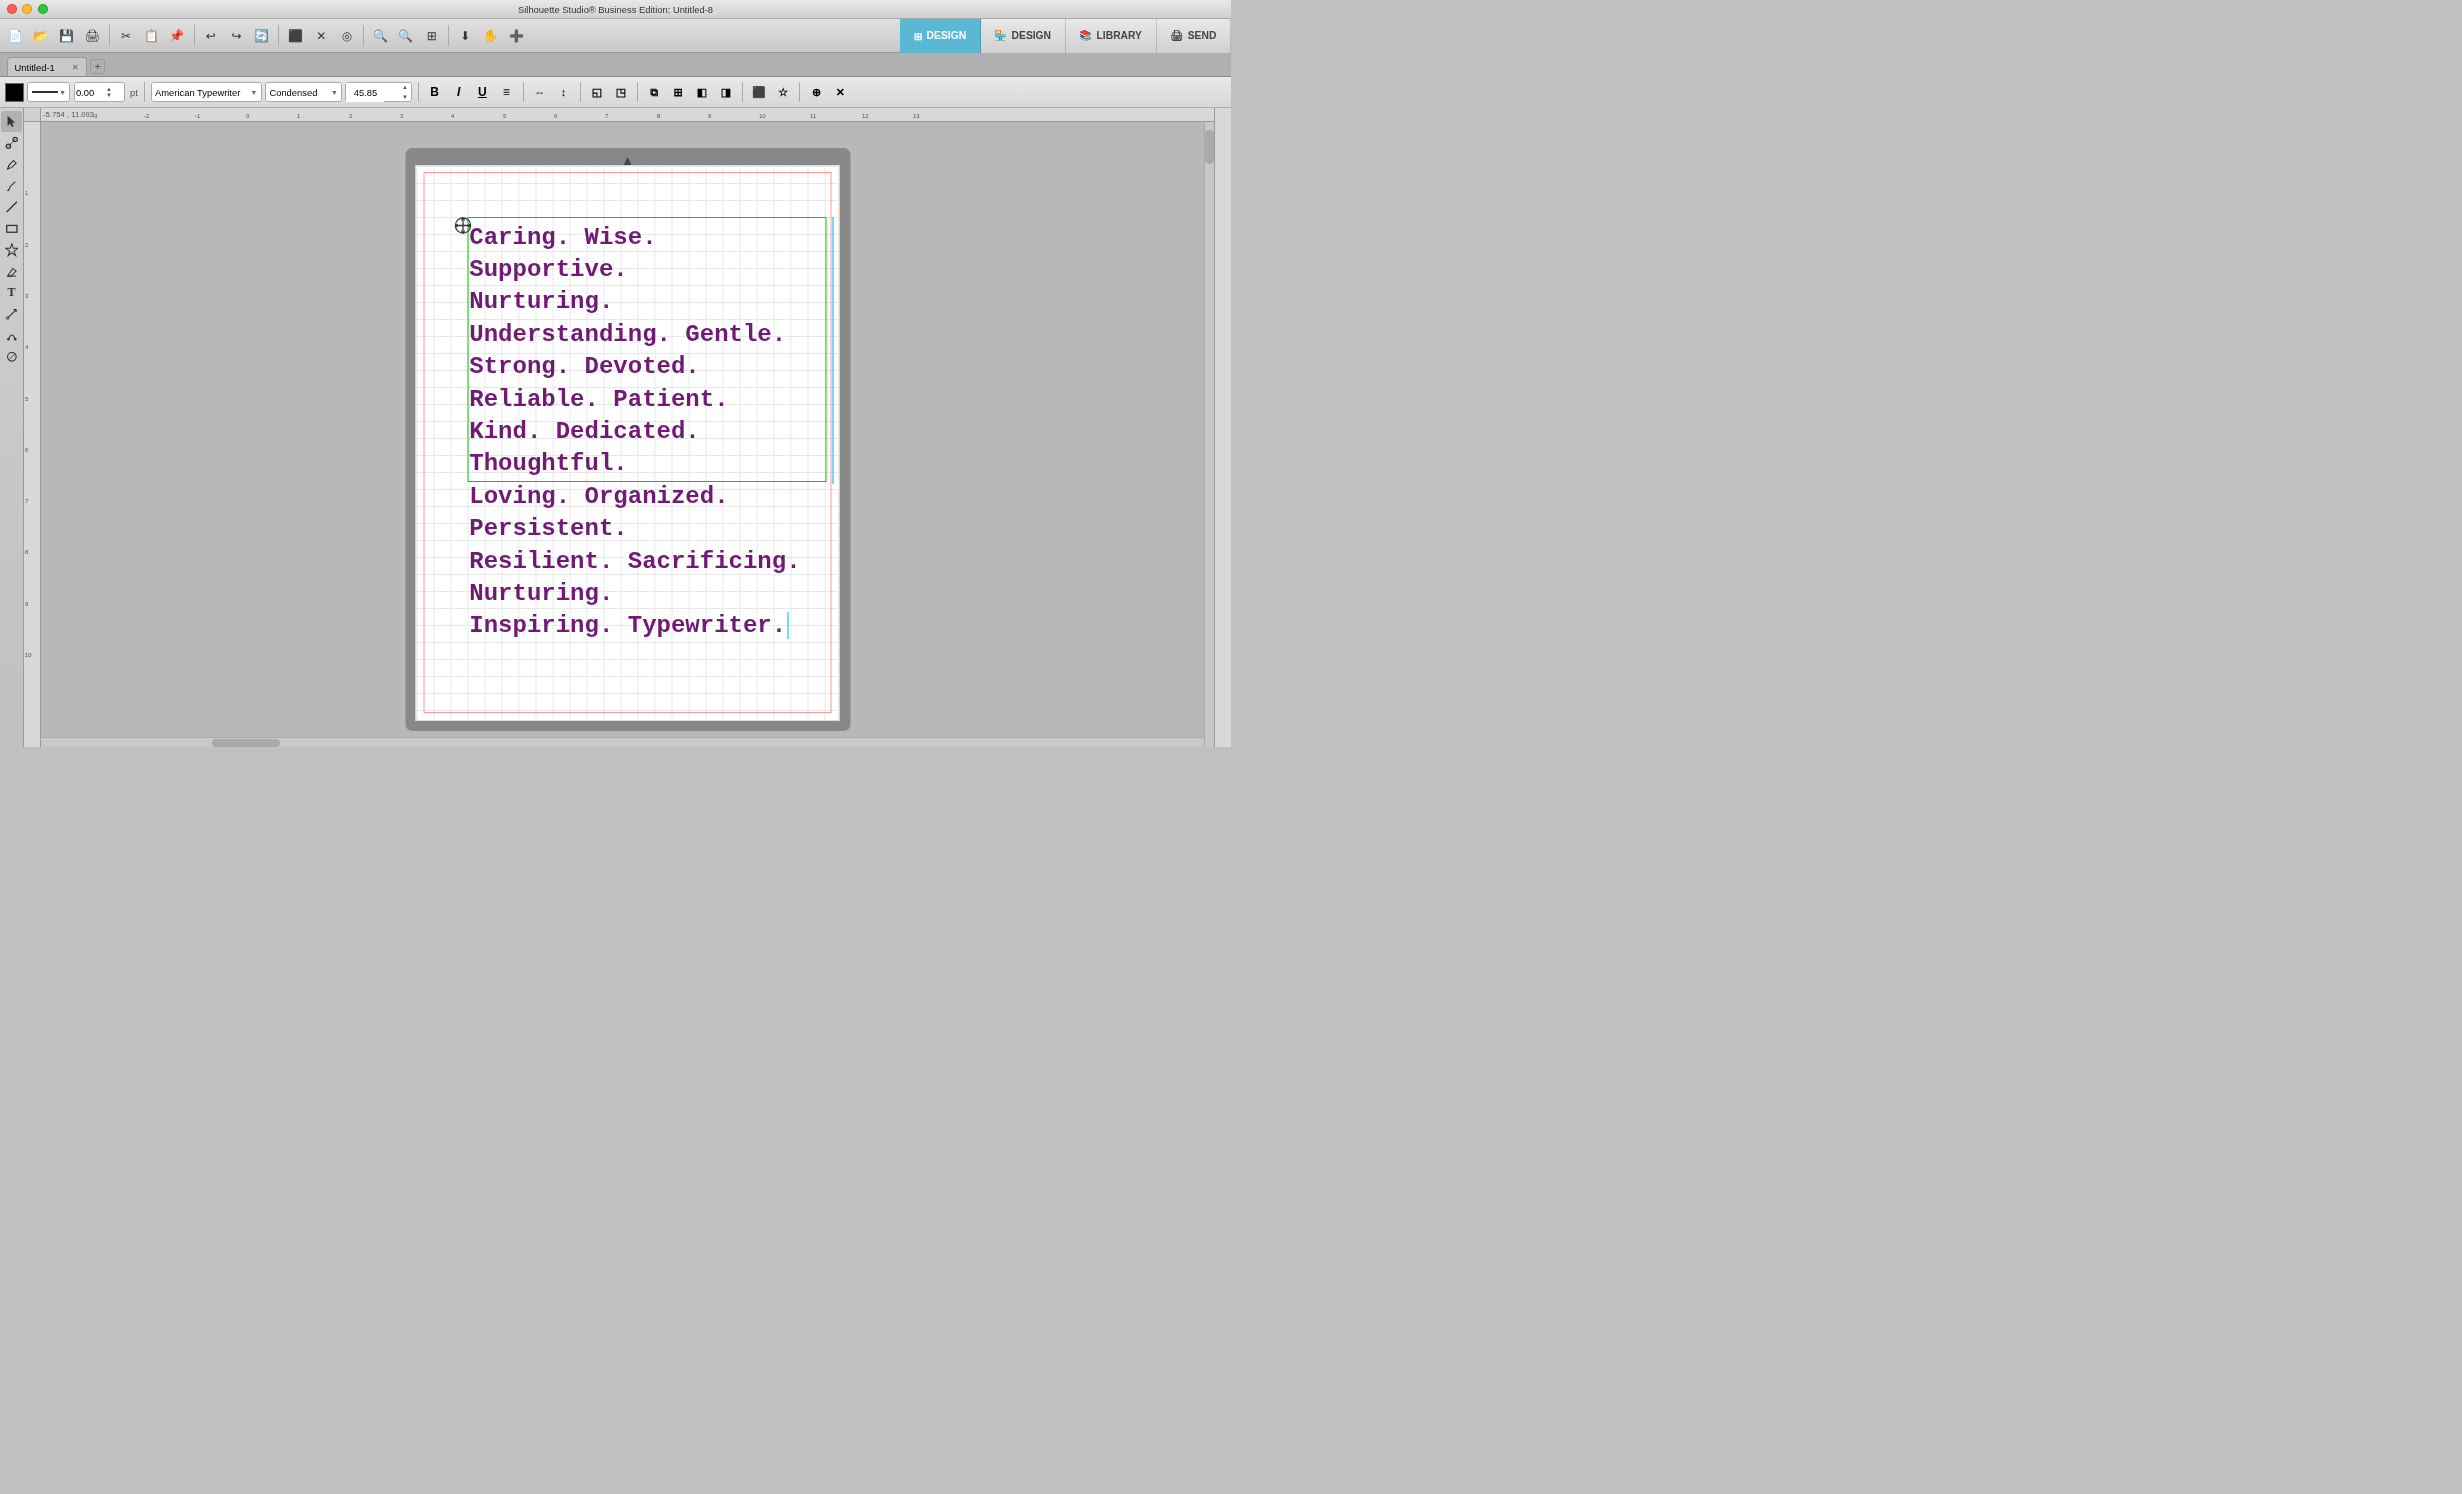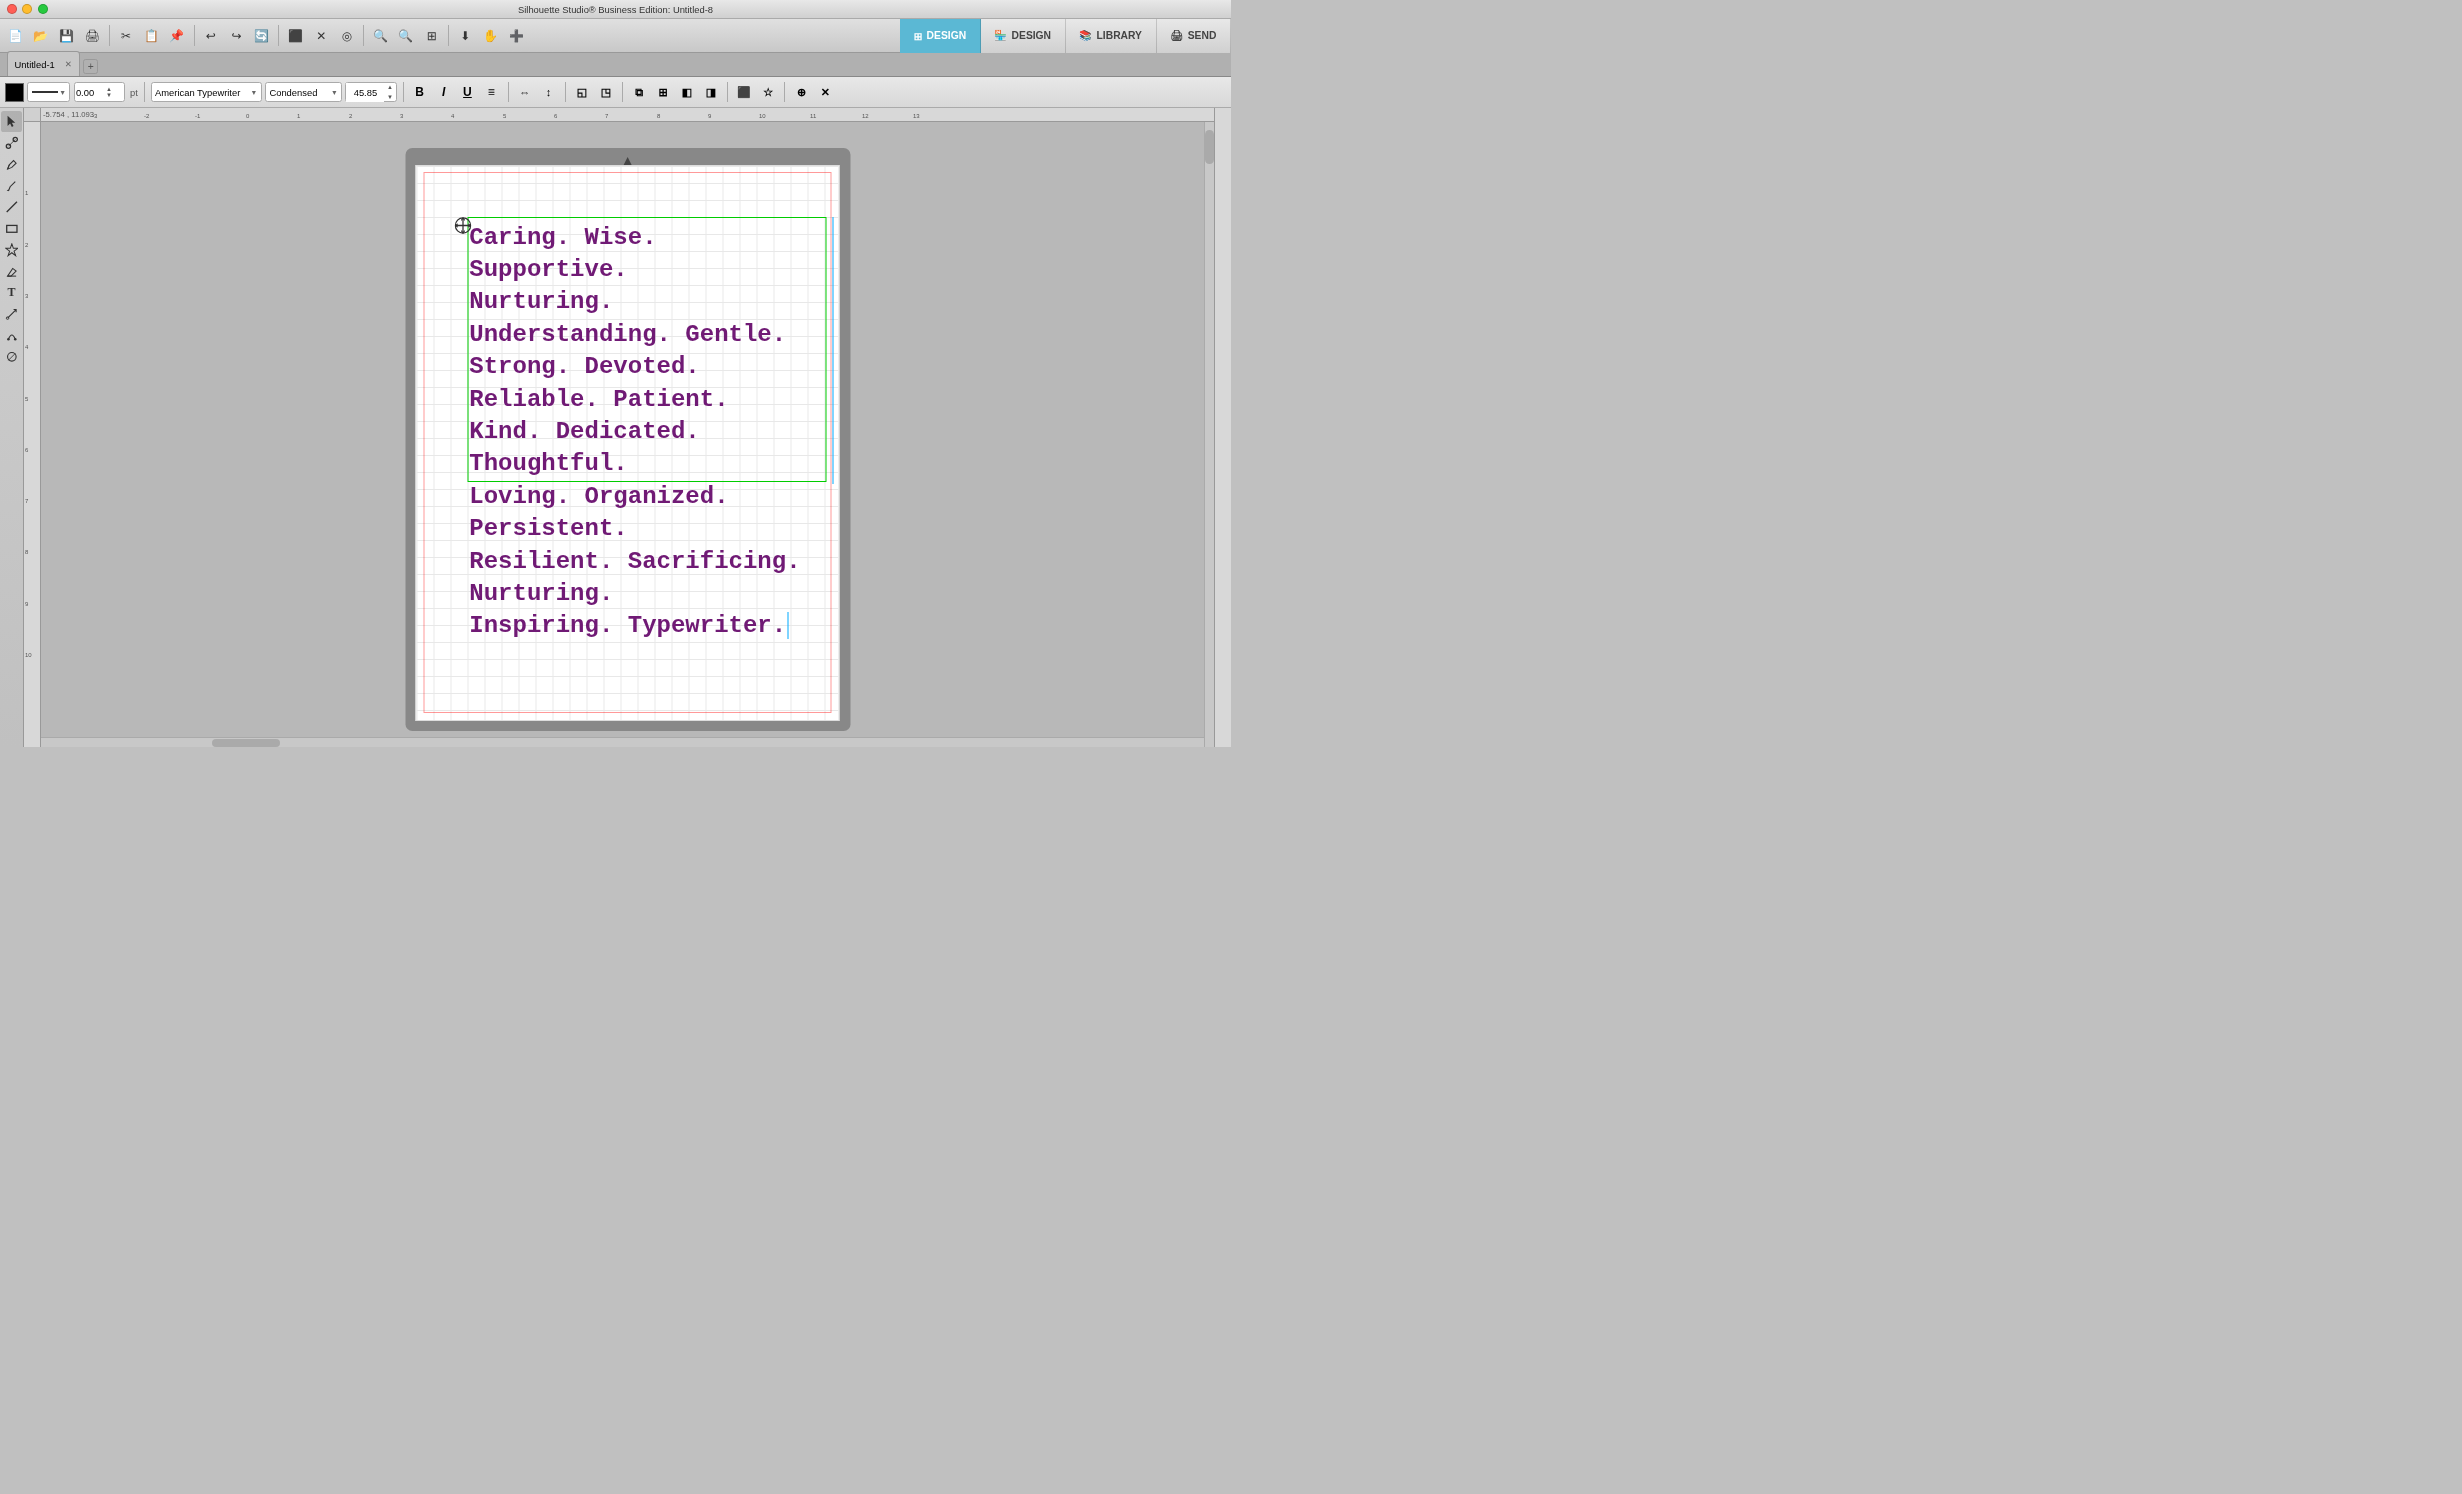--- a/index.html
+++ b/index.html
@@ -82,25 +82,25 @@
       display: flex;
       align-items: flex-end;
       padding-left: 6.8px;
       border-bottom: 0.9px solid #888;
     }
     .tab {
       background: #d0d0d0;
       border: 0.9px solid #999;
       border-bottom: none;
       border-radius: 3.4px 3.4px 0 0;
-      height: 25px;
+      height: 19px;
       padding: 0 6.8px;
       display: flex;
       align-items: center;
-      gap: 10px;
+      gap: 17px;
       font-size: 9.4px;
       cursor: pointer;
     }
     .tab.active {
       background: #c8c8c8;
     }
     .tab-close {
       font-size: 8.5px;
       color: #666;
       cursor: pointer;
@@ -174,20 +174,21 @@
     .font-family-select { width: 111px; }
     .font-style-select { width: 77px; }
 
     .font-size-control {
       display: flex;
       align-items: center;
       height: 20.5px;
       border: 0.9px solid #aaa;
       border-radius: 2.6px;
       background: white;
+      gap: 15px;
     }
     .font-size-input {
       width: 38px;
       border: none;
       outline: none;
       text-align: center;
       font-size: 9.4px;
       height: 19px;
     }
     .font-size-arrows {

